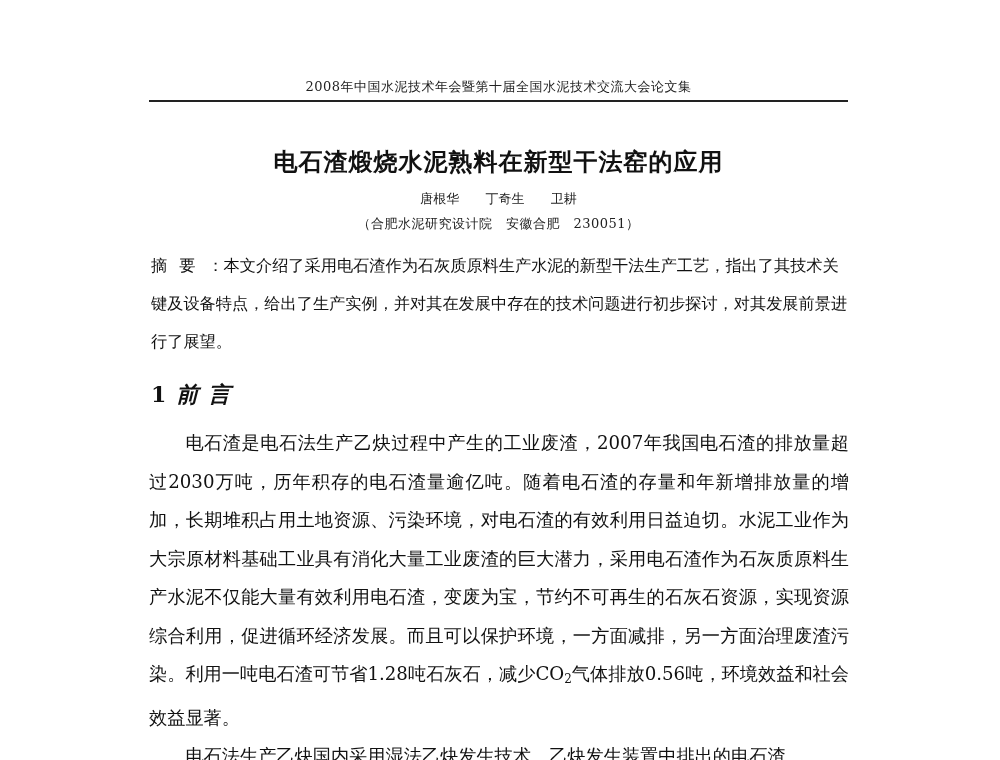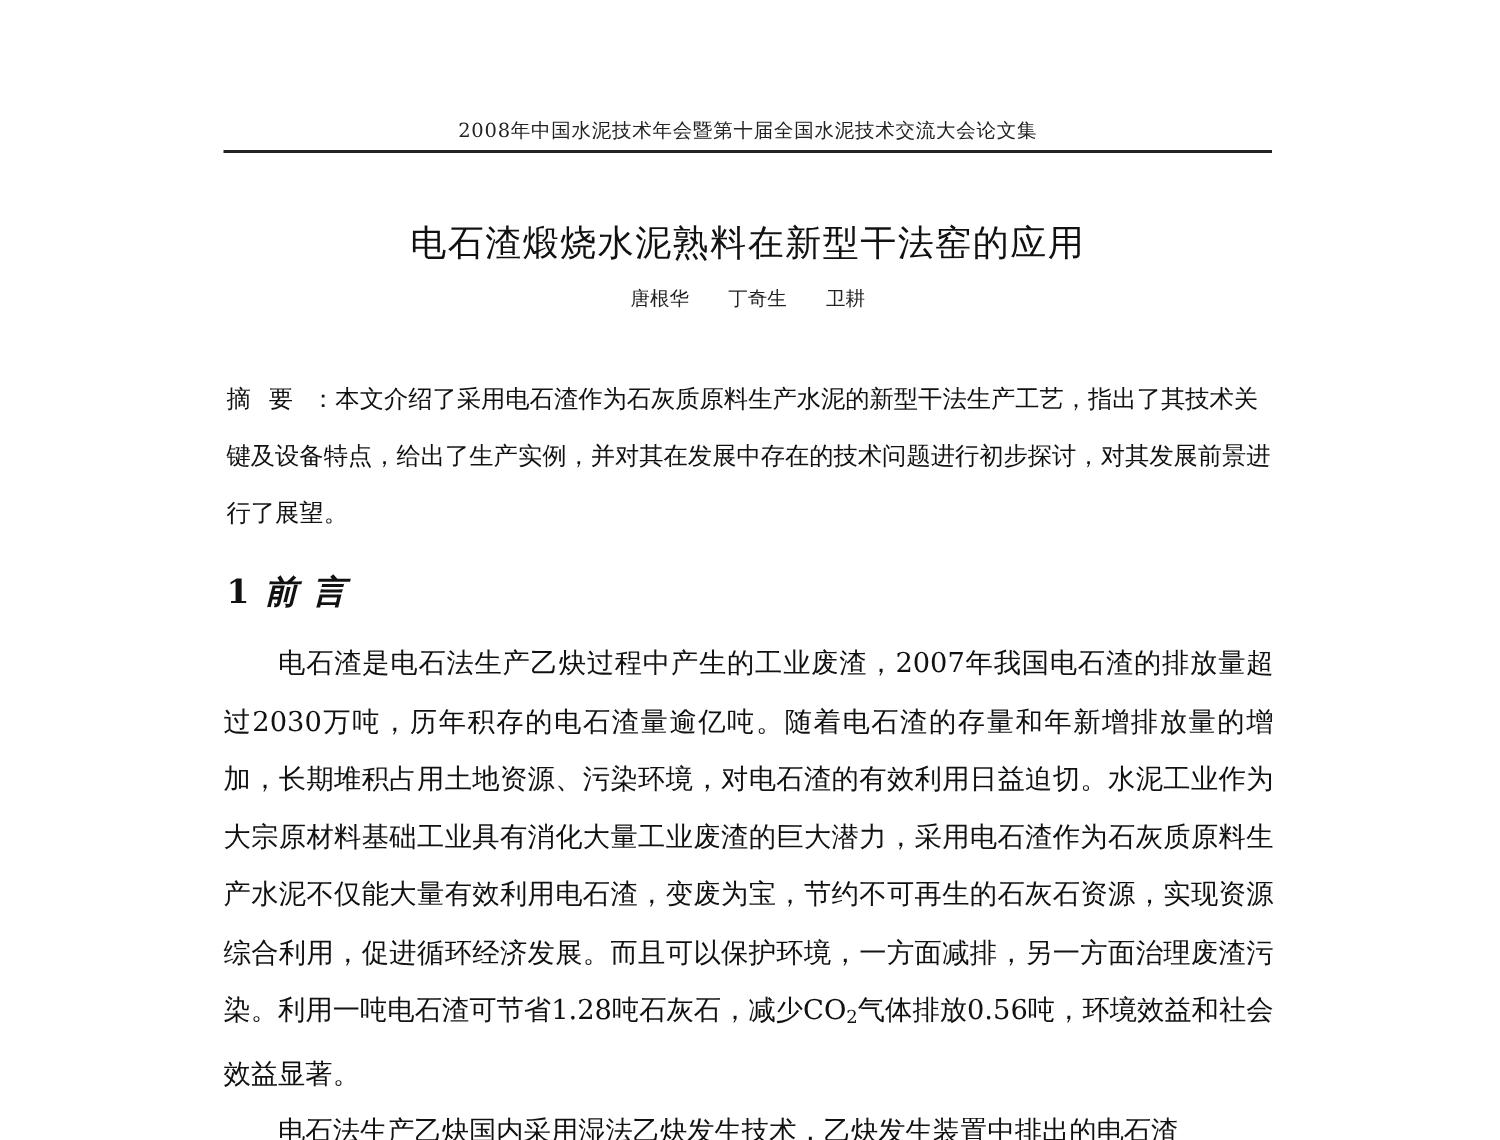--- a/index.html
+++ b/index.html
@@ -12,21 +12,21 @@
     .running-header {
       position: absolute; left: 149px; top: 78px; width: 699px;
       text-align: center; font-size: 13px; letter-spacing: 0.5px; color: #222;
     }
     .header-rule {
       position: absolute; left: 149px; top: 100px; width: 699px; height: 0;
       border-top: 2px solid #222;
     }
     .title {
       position: absolute; left: 149px; top: 146px; width: 699px;
-      text-align: center; font-size: 24px; letter-spacing: 1px; color: #111;
+      text-align: center; font-size: 24px; letter-spacing: 1px; color: #111; font-weight: bold;
     }
     .authors {
       position: absolute; left: 149px; top: 190px; width: 699px;
       text-align: center; font-size: 13px; word-spacing: 22px; color: #222;
     }
     .affiliation {
       position: absolute; left: 149px; top: 215px; width: 699px;
       text-align: center; font-size: 13px; color: #222; letter-spacing: 0.5px;
     }
     .abstract {
@@ -56,20 +56,21 @@
   <div class="header-rule"></div>
 
   <div class="title">电石渣煅烧水泥熟料在新型干法窑的应用</div>
 
   <div class="authors">
     <span>唐根华</span>
     <span>丁奇生</span>
     <span>卫耕</span>
   </div>
 
+  <div class="affiliation">（合肥水泥研究设计院　安徽合肥　230051）</div>
 
   <div class="abstract">
     <span class="abstract-label">摘要</span><span>：</span><span>本文介绍了采用电石渣作为石灰质原料生产水泥的新型干法生产工艺，指出了其技术关键及设备特点，给出了生产实例，并对其在发展中存在的技术问题进行初步探讨，对其发展前景进行了展望。</span>
   </div>
 
   <div class="section-heading">
     <span class="num">1</span><span class="txt">前言</span>
   </div>
 
   <div class="body-text">

